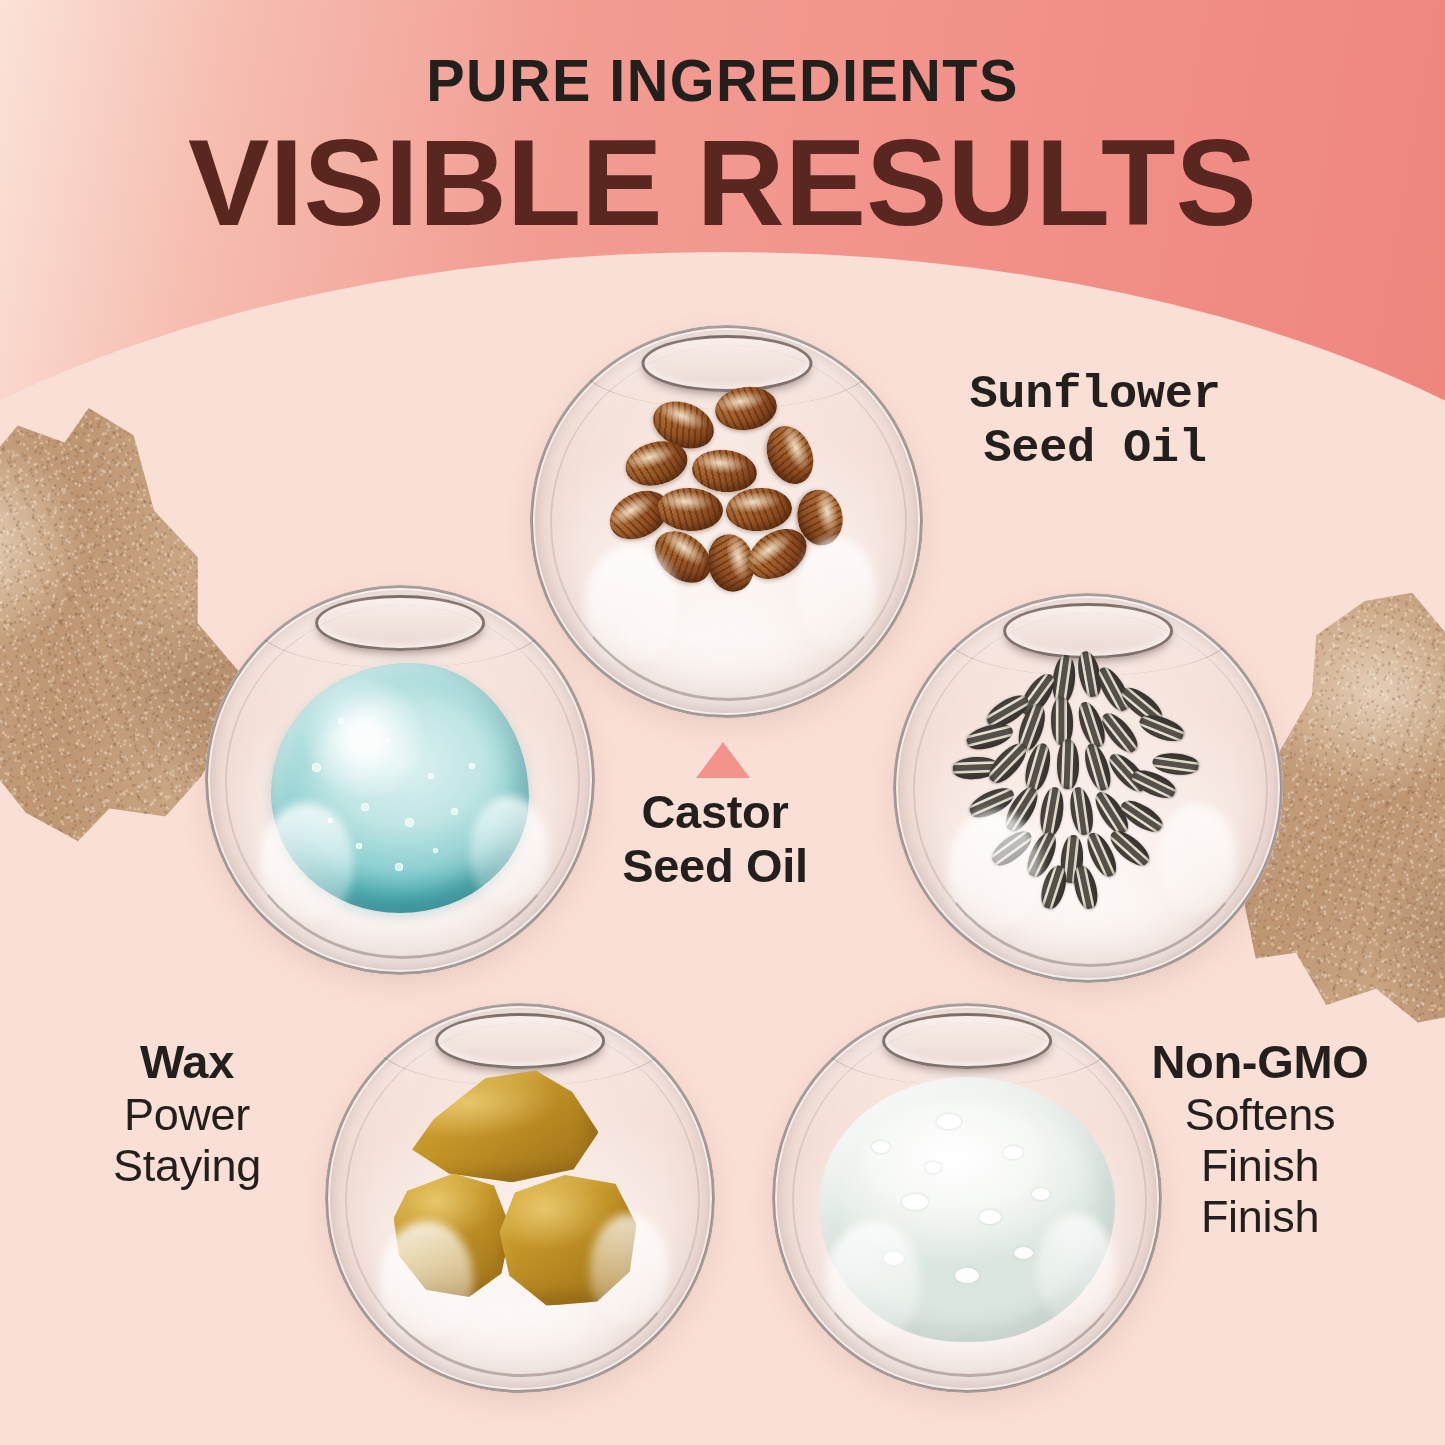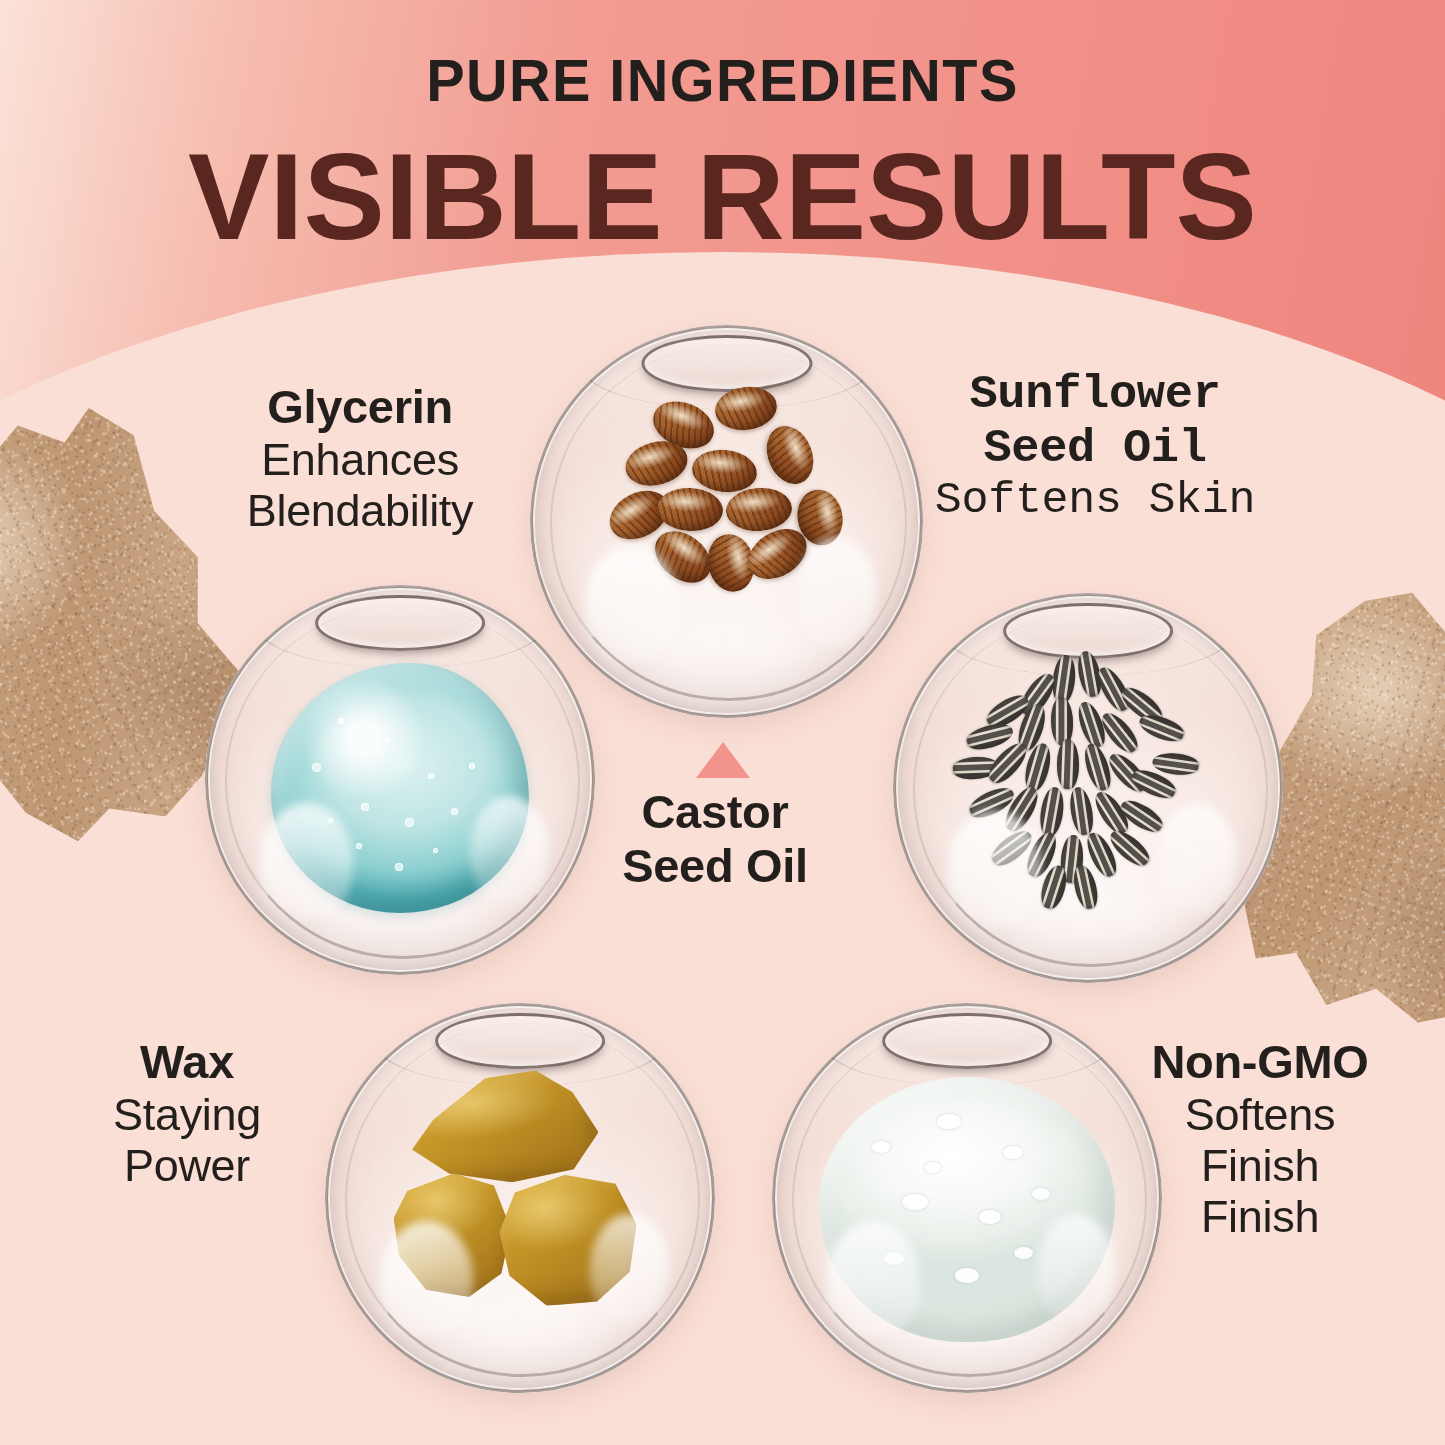--- a/index.html
+++ b/index.html
@@ -64,21 +64,21 @@
 
   
   .hd-wrap{position:absolute;left:0;top:0;width:1445px;text-align:center;}
   .hd-kicker{
     margin-top:46px;
     font-size:60px;font-weight:700;letter-spacing:1.5px;
     color:#231F1C;
     transform:scaleX(.96);
   }
   .hd-main{
-    margin-top:20px;
+    margin-top:6px;
     font-size:122px;font-weight:700;letter-spacing:0px;
     color:#5A2620;line-height:1.02;
     transform:scaleX(1.0);
   }
 
   
   .sphere{
     position:absolute;border-radius:50%;
     background:
       radial-gradient(circle at 50% 96%, rgba(255,255,255,.55) 0 16%, rgba(255,255,255,0) 42%),
@@ -329,43 +329,37 @@
         <div class="fleck" style="left:22%;top:66%;width:20px;height:13px;"></div>
         <div class="fleck" style="left:46%;top:72%;width:24px;height:15px;"></div>
         <div class="fleck" style="left:66%;top:64%;width:19px;height:12px;"></div>
         <div class="fleck" style="left:36%;top:32%;width:16px;height:11px;"></div>
       </div>
     </div>
     <div class="hl-big"></div>
     <div class="hl-small"></div>
   </div>
 
-  <div class="label" style="left:175px;top:380px;width:370px;">
-    <div class="t">Glycerin</div>
-    <div class="s">Enhances</div>
-    <div class="s">Blendability</div>
-  </div>
 
   <div class="label" style="left:905px;top:368px;width:380px;font-family:Liberation Mono, monospace;">
     <div class="t">Sunflower</div>
     <div class="t">Seed Oil</div>
-    <div class="s">Softens Skin</div>
   </div>
 
   <div class="tri" style="left:696px;top:742px;"></div>
 
   <div class="label" style="left:570px;top:785px;width:290px;">
     <div class="t">Castor</div>
     <div class="t">Seed Oil</div>
   </div>
 
   <div class="label" style="left:32px;top:1035px;width:310px;">
     <div class="t">Wax</div>
+    <div class="s">Power</div>
     <div class="s">Staying</div>
-    <div class="s">Power</div>
   </div>
 
   <div class="label" style="left:1105px;top:1035px;width:310px;">
     <div class="t">Non-GMO</div>
     <div class="s">Softens</div>
     <div class="s">Finish</div>
     <div class="s">Finish</div>
   </div>
 
 </div>

